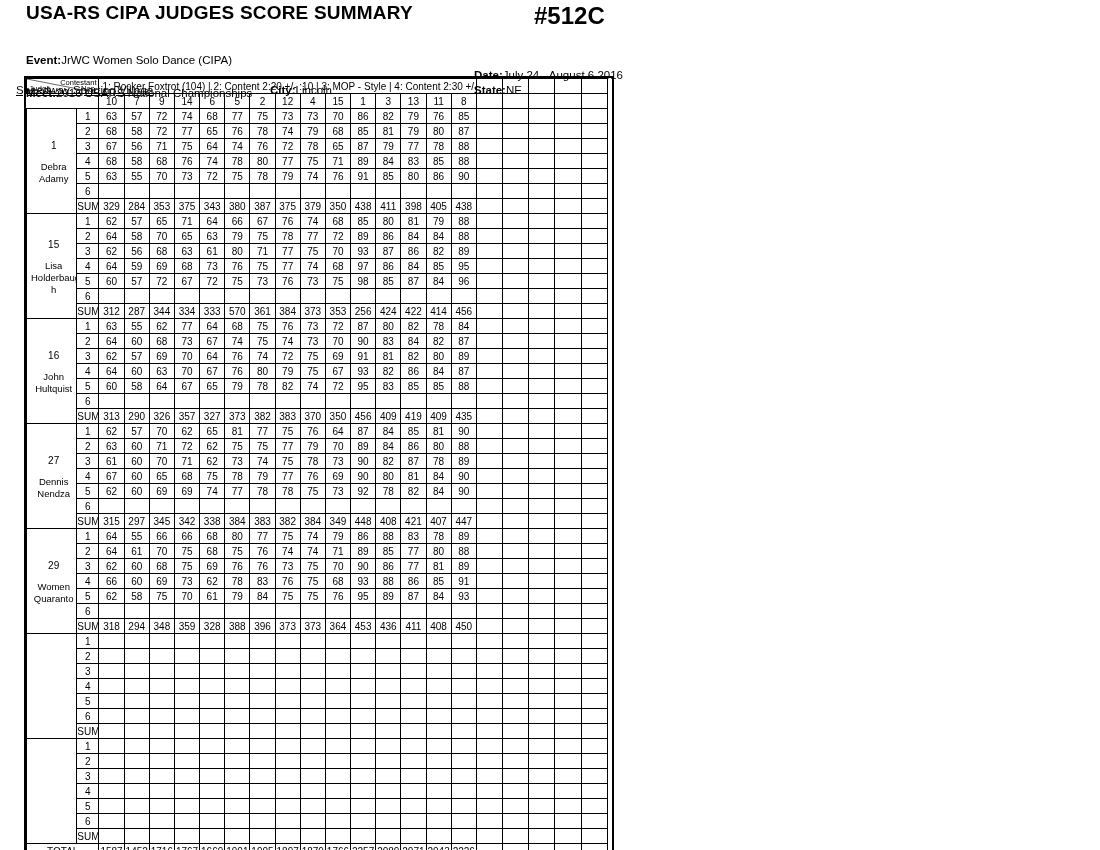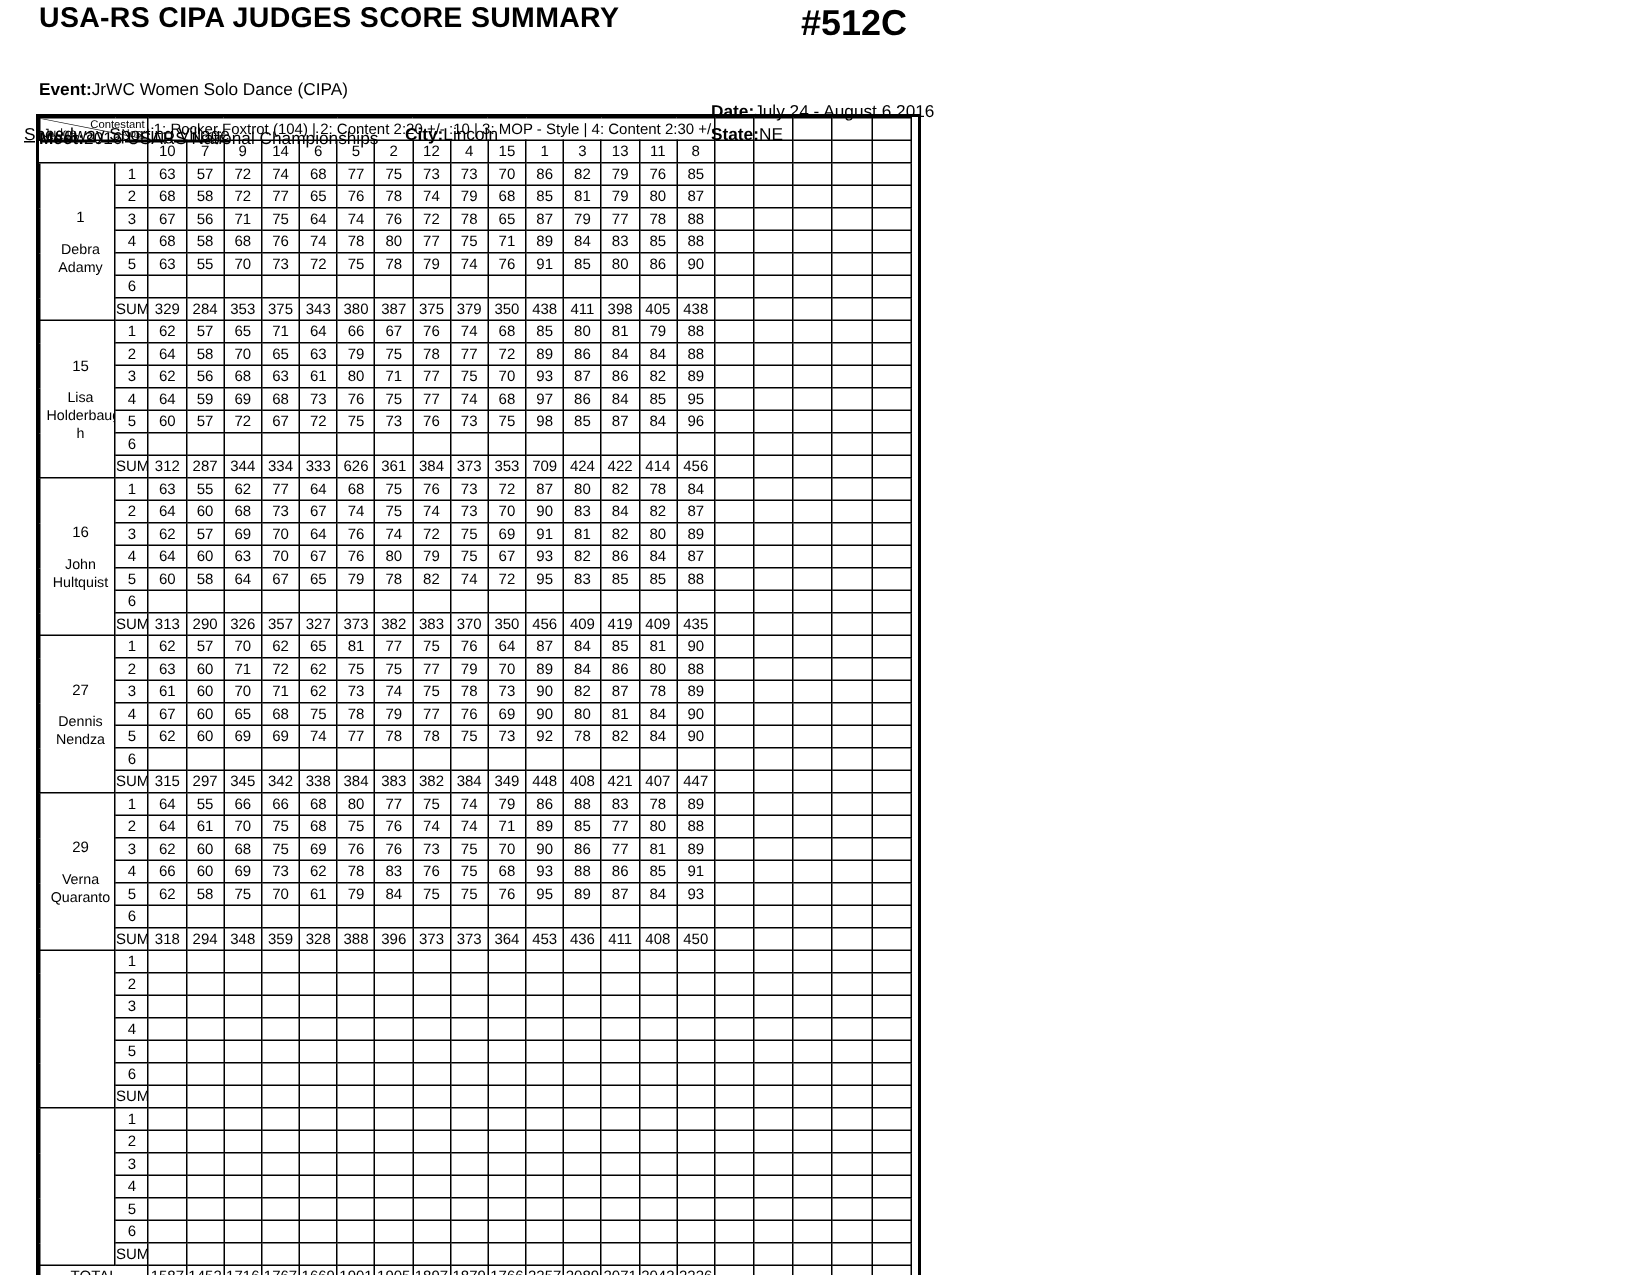--- a/index.html
+++ b/index.html
@@ -491,26 +491,26 @@
             <td></td>
             <td></td>
           </tr>
           <tr class="sumrow">
             <td class="sumlabel">SUM</td>
             <td>312</td>
             <td>287</td>
             <td>344</td>
             <td>334</td>
             <td>333</td>
-            <td>626</td>
+            <td>570</td>
             <td>361</td>
             <td>384</td>
             <td>373</td>
             <td>353</td>
-            <td>709</td>
+            <td>256</td>
             <td>424</td>
             <td>422</td>
             <td>414</td>
             <td>456</td>
             <td></td>
             <td></td>
             <td></td>
             <td></td>
             <td></td>
           </tr>
@@ -842,21 +842,21 @@
             <td>447</td>
             <td></td>
             <td></td>
             <td></td>
             <td></td>
             <td></td>
           </tr>
           <tr>
             <td class="judgecell" rowspan="7">
               <span class="jnum">29</span>
-              <span class="jname">Verna</span>
+              <span class="jname">Women</span>
               <span class="jname">Quaranto</span>
             </td>
             <td>1</td>
             <td>64</td>
             <td>55</td>
             <td>66</td>
             <td>66</td>
             <td>68</td>
             <td>80</td>
             <td>77</td>

